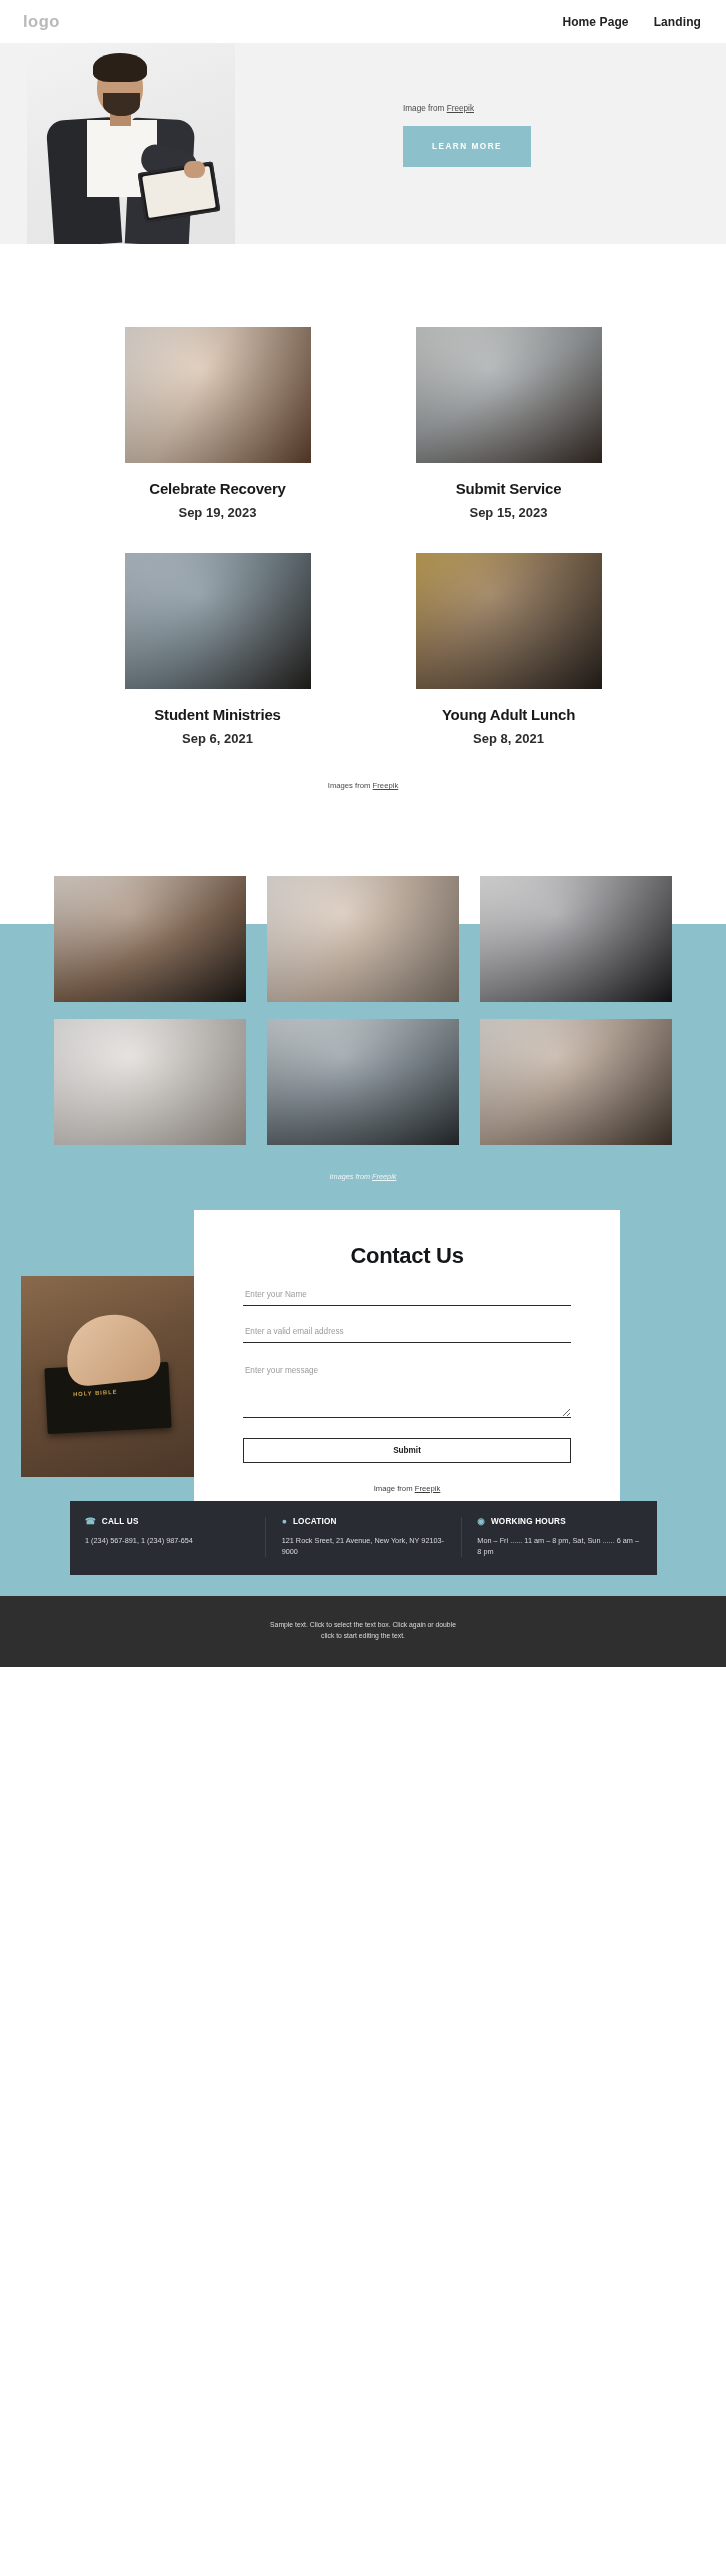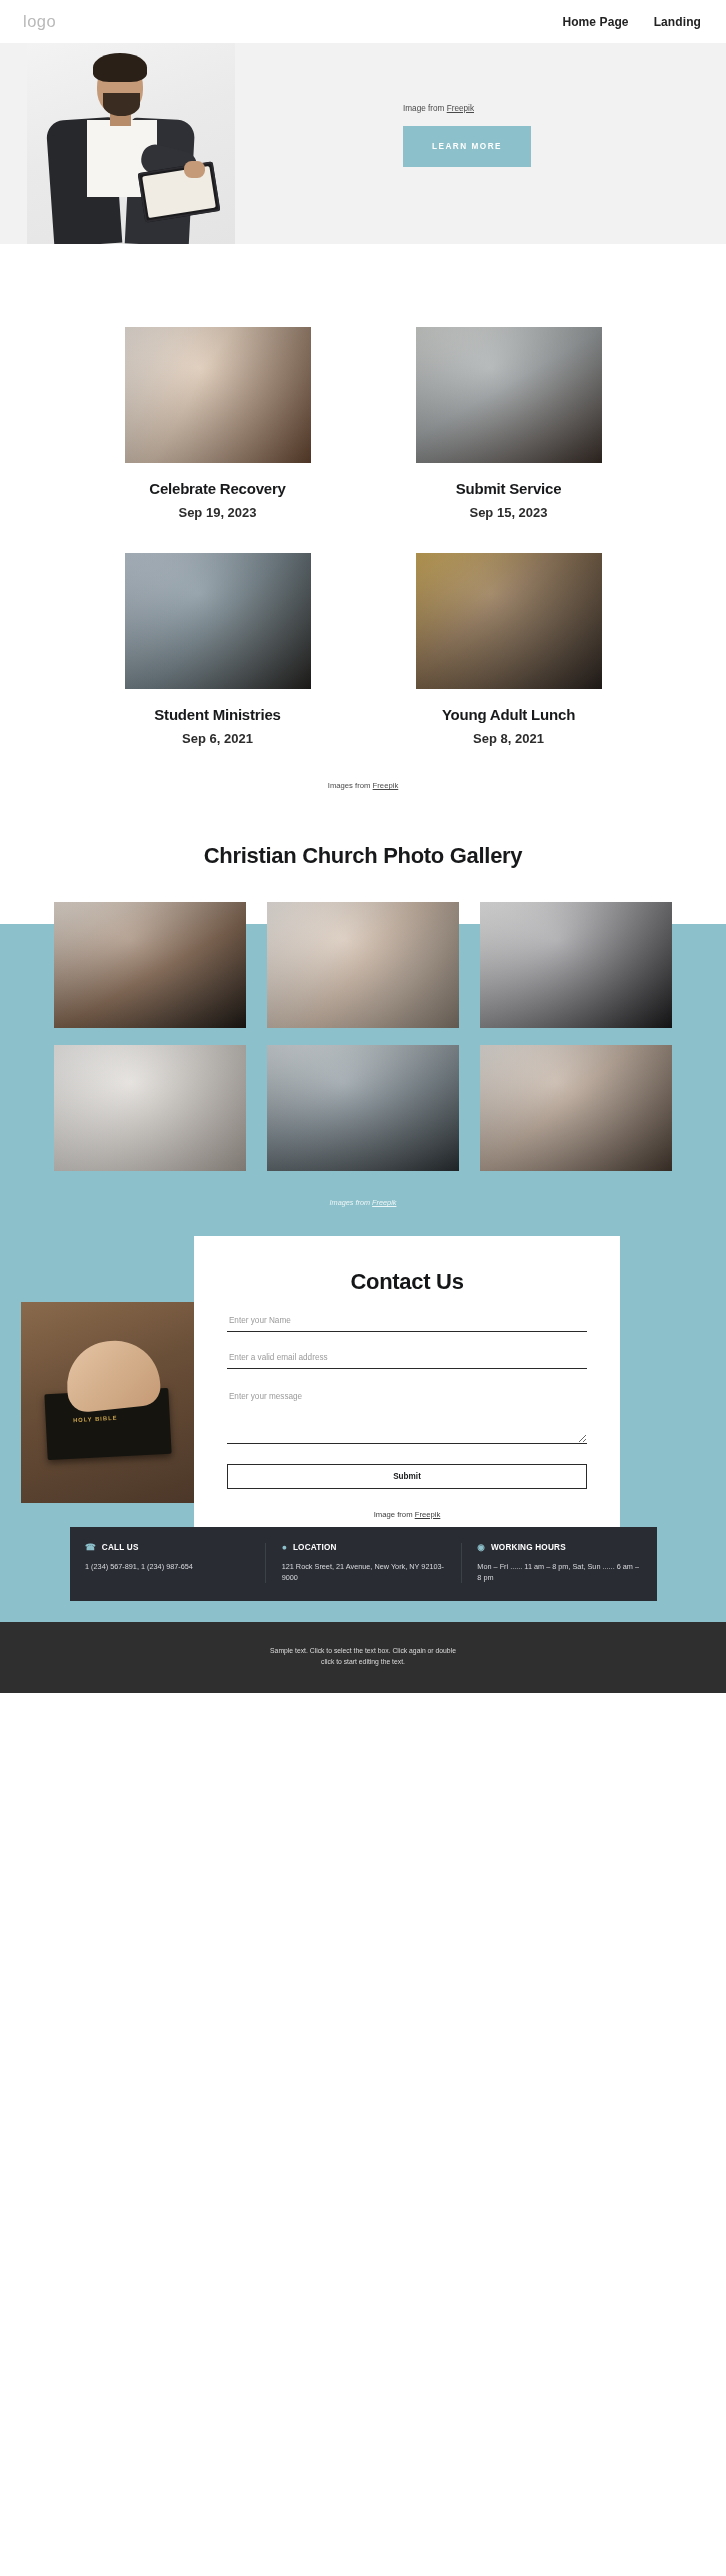--- a/index.html
+++ b/index.html
@@ -17,21 +17,21 @@
     background: #ffffff;
     display: flex;
     align-items: center;
     justify-content: space-between;
     padding: 0 25px 0 23px;
   }
   .logo {
     font-size: 16.5px;
     color: #b9b9b9;
     letter-spacing: 0.5px;
-    font-weight: 400;
+    font-weight: 700;
   }
   .main-nav { display: flex; align-items: center; gap: 25px; }
   .nav-link {
     font-size: 12px;
     font-weight: bold;
     color: #232323;
     letter-spacing: 0.1px;
     text-decoration: none;
   }
 
@@ -232,21 +232,21 @@
     position:absolute; left: 52px; top: 114px; font-size: 5.8px; color: #c9a24a;
     letter-spacing: 1px; transform: rotate(-3deg); font-weight: bold;
   }
   .hands {
     position:absolute; left: 45px; top: 39px; width: 93px; height: 68px;
     background: linear-gradient(140deg,#e5c4a4,#c49a74); border-radius: 45px 45px 19.4px 19.4px;
     transform: rotate(-6deg);
   }
   .contact-card {
     position: absolute; left: 194px; top: 0; width: 426px;
-    background: #ffffff; padding: 33px 33px 29px;
+    background: #ffffff; padding: 33px 49px 29px;
   }
   .contact-title {
     text-align: center; font-size: 22px; font-weight: bold; color: #151618; letter-spacing: -0.3px;
   }
   .field {
     width: 100%;
     margin-top: 21px;
     border: none;
     border-bottom: 1.5px solid #2a2a2a;
     background: transparent;
@@ -374,21 +374,20 @@
   </div>
 
   <div class="credit-line">
     <span>Images from </span><a class="lk">Freepik</a>
   </div>
 </section>
 
 <section class="gallery-section">
   <div class="gallery-band"></div>
   <div class="gallery-inner">
-    <h2 class="section-title">Christian Church Photo Gallery</h2>
     <div class="gallery-grid">
       <div class="gallery-item vignette">
           <div class="pz pz5"></div>
         </div>
       <div class="gallery-item vignette">
           <div class="pz pz6"></div>
         </div>
       <div class="gallery-item vignette">
           <div class="pz pz7"></div>
         </div>

